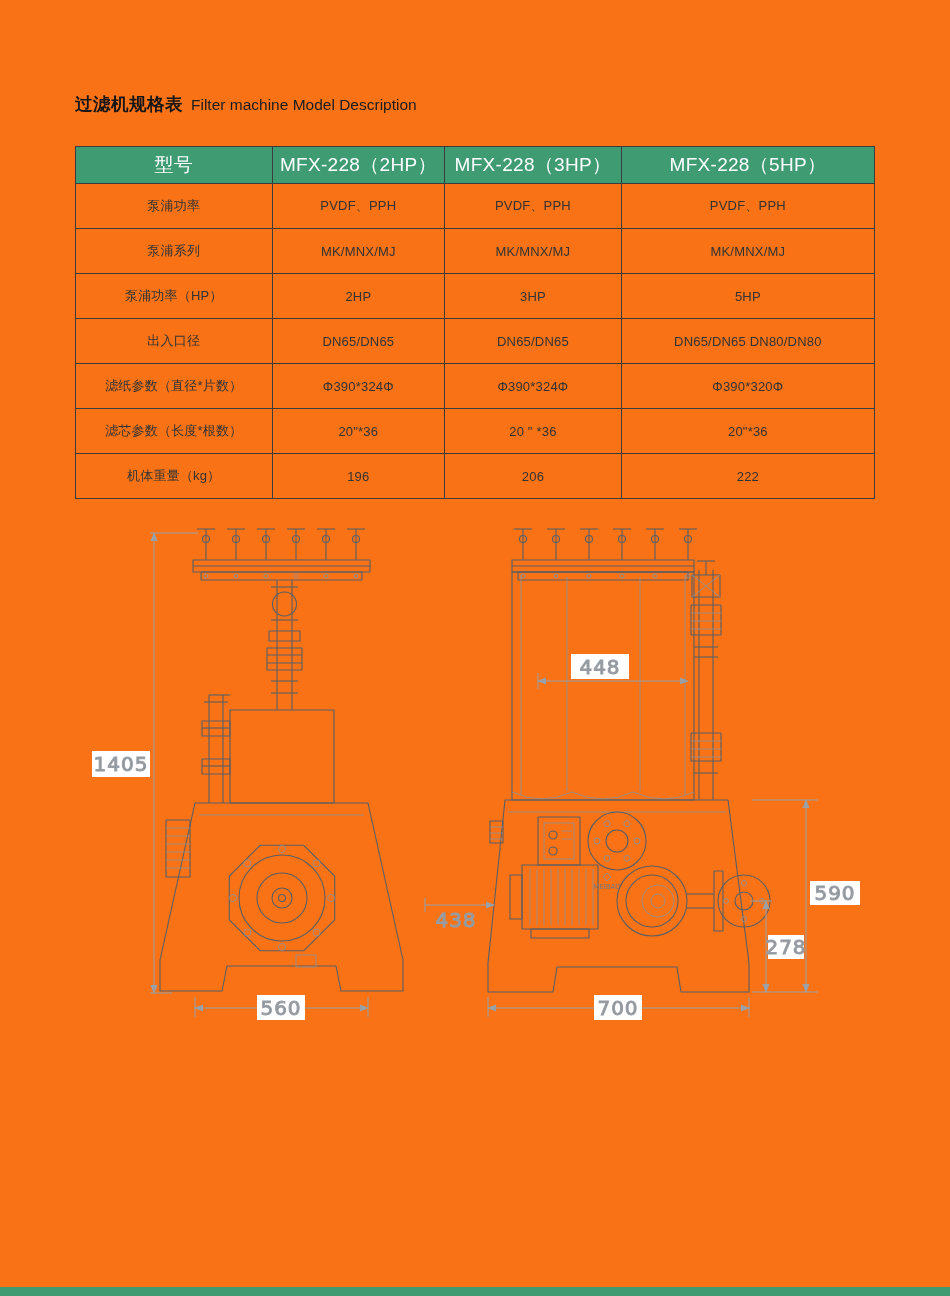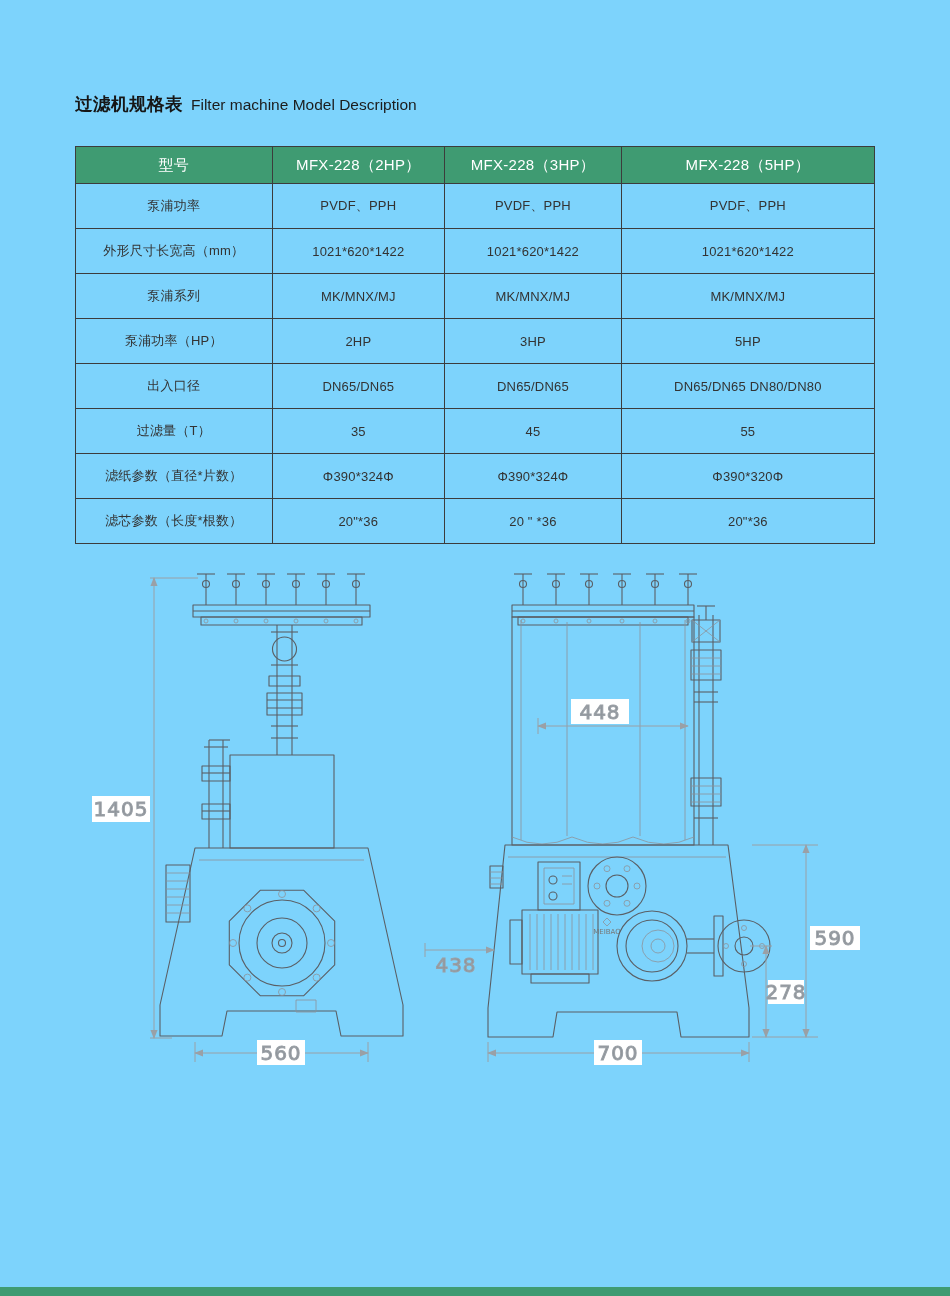--- a/index.html
+++ b/index.html
@@ -3,33 +3,33 @@
 <meta charset="utf-8">
 <style>
   :root { --header-green:#3f9b72; }
   * { margin:0; padding:0; box-sizing:border-box; }
   html,body { background:#fff; }
   body {
     width:950px; height:1296px;
     font-family:"Liberation Sans","DejaVu Sans",sans-serif;
     color:#222; position:relative; overflow:hidden;
   }
-  .page { width:950px; height:1296px; position:relative; background:#7dd3fc; }
+  .page { width:950px; height:1296px; position:relative; background:#f97316; }
   .content { padding:0 75px; }
 
   .sec-title { display:flex; align-items:baseline; gap:8px; }
   .sec-title .zh { font-size:17.5px; font-weight:700; color:#161616; letter-spacing:.5px; }
   .sec-title .en { font-size:15.5px; font-weight:400; color:#1c1c1c;margin-top:18px; }
   .t1 { padding-top:78px; }
   .t2 { margin-top:36px; }
 
   table.spec { width:100%; border-collapse:collapse; margin-top:30px; table-layout:fixed; }
   .spec th {
     background:var(--header-green); color:#fff; font-weight:400;
-    font-size:15px; height:37px; border:1px solid #3c3c3c; letter-spacing:.3px;
+    font-size:19px; height:37px; border:1px solid #3c3c3c; letter-spacing:.3px;
   }
   .spec td {
     font-size:13px; color:#333; text-align:center; height:45px;
     border:1px solid #3c3c3c; padding:2px 4px; letter-spacing:.2px;
   }
 
   .diagram-wrap { margin-top:6px; }
   svg { display:block; }
   .ln  { fill:none; stroke:#5a5f65; stroke-width:1.1; stroke-linejoin:round; }
   .ln2 { fill:none; stroke:#8d939a; stroke-width:.8; }
@@ -75,60 +75,54 @@
         </tr>
       </thead>
       <tbody>
         <tr>
           <td>泵浦功率</td>
           <td>PVDF、PPH</td>
           <td>PVDF、PPH</td>
           <td>PVDF、PPH</td>
         </tr>
         <tr>
-          <td>外形尺寸长宽高（mm）</td>
-          <td>1021*620*1422</td>
-          <td>1021*620*1422</td>
-          <td>1021*620*1422</td>
-        </tr>
-        <tr>
           <td>泵浦系列</td>
           <td>MK/MNX/MJ</td>
           <td>MK/MNX/MJ</td>
           <td>MK/MNX/MJ</td>
         </tr>
         <tr>
           <td>泵浦功率（HP）</td>
           <td>2HP</td>
           <td>3HP</td>
           <td>5HP</td>
         </tr>
         <tr>
           <td>出入口径</td>
           <td>DN65/DN65</td>
           <td>DN65/DN65</td>
           <td>DN65/DN65 DN80/DN80</td>
         </tr>
         <tr>
-          <td>过滤量（T）</td>
-          <td>35</td>
-          <td>45</td>
-          <td>55</td>
-        </tr>
-        <tr>
           <td>滤纸参数（直径*片数）</td>
           <td>Φ390*324Φ</td>
           <td>Φ390*324Φ</td>
           <td>Φ390*320Φ</td>
         </tr>
         <tr>
           <td>滤芯参数（长度*根数）</td>
           <td>20"*36</td>
           <td>20 " *36</td>
           <td>20"*36</td>
+        </tr>
+        <tr>
+          <td>机体重量（kg）</td>
+          <td>196</td>
+          <td>206</td>
+          <td>222</td>
         </tr>
       </tbody>
     </table>
 
   </div>
 
   <div class="diagram-wrap">
     <svg width="950" height="560" viewBox="0 0 950 560">
       <defs>
         <marker id="arr" viewBox="0 0 10 10" refX="9" refY="5" markerWidth="9" markerHeight="9" orient="auto-start-reverse">

